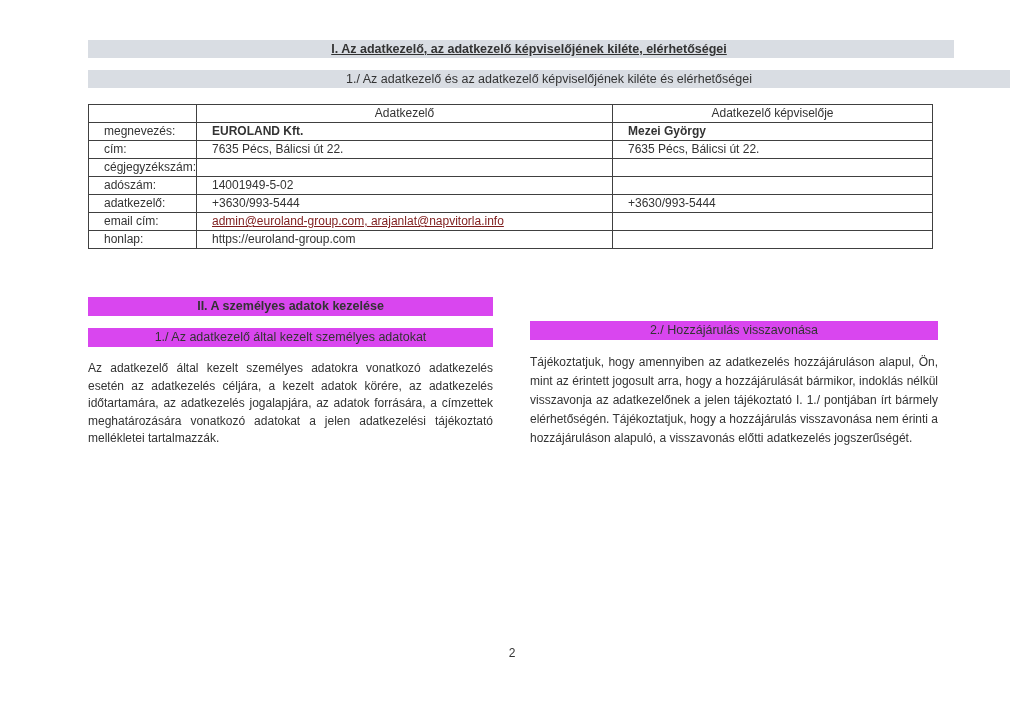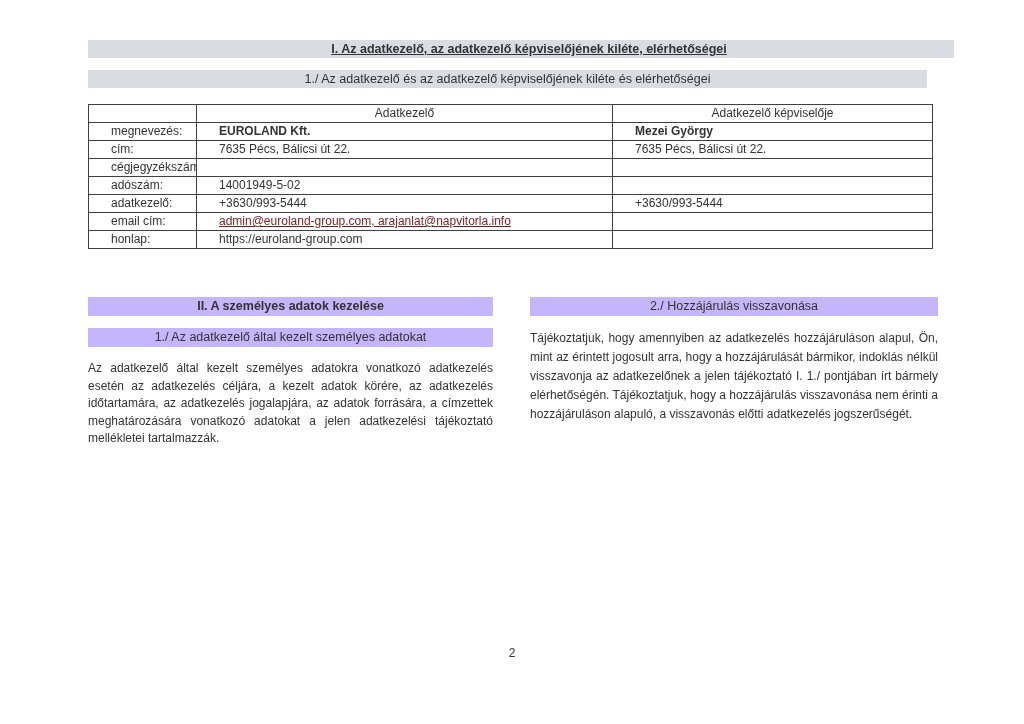--- a/index.html
+++ b/index.html
@@ -17,54 +17,54 @@
     position:absolute;
     background:#d9dde3;
     text-align:center;
     font-size:12.5px;
     line-height:18px;
     height:18px;
     color:#333333;
   }
   #bar-sec1 { left:88px; top:40px; width:850px; font-weight:bold;padding-left:16px; }
   #bar-sec1 span { text-decoration:underline; }
-  #bar-sec1-sub { left:88px; top:70px; width:839px; }
+  #bar-sec1-sub { left:88px; top:70px; width:922px; }
 
   
   table.contact {
     position:absolute;
     left:88px; top:104px;
     width:844px;
     border-collapse:collapse;
     table-layout:fixed;
     font-size:12px;
     color:#333333;
   }
   table.contact td {
     border:1px solid #404040;
-    padding:1px 22px;
+    padding:1px 15px;
     height:15px;
     line-height:15px;
     overflow:hidden;
     white-space:nowrap;
     vertical-align:middle;
   }
   table.contact td.center { text-align:center; }
   table.contact tr.bold-row td.val { font-weight:bold;margin-top:28px; }
   .col-label { width:108px; }
   .col-ctrl  { width:416px; }
   .col-rep   { width:320px; }
   a.doc-link { color:#7f1d1d; text-decoration:underline; cursor:pointer; }
 
   
   .column { position:absolute; top:297px; }
   #col-left  { left:88px;  width:405px; }
-  #col-right { left:530px; width:408px; }
+  #col-right { left:530px; width:408px;margin-top:24px; }
   .col-bar {
-    background:#c4b5fd;
+    background:#d946ef;
     text-align:center;
     font-size:12.5px;
     line-height:19px;
     height:19px;
     color:#333333;
   }
   .col-bar.bold { font-weight:bold; }
   #col-left .col-bar + .col-bar { margin-top:12px; }
   .para {
     text-align:justify;

